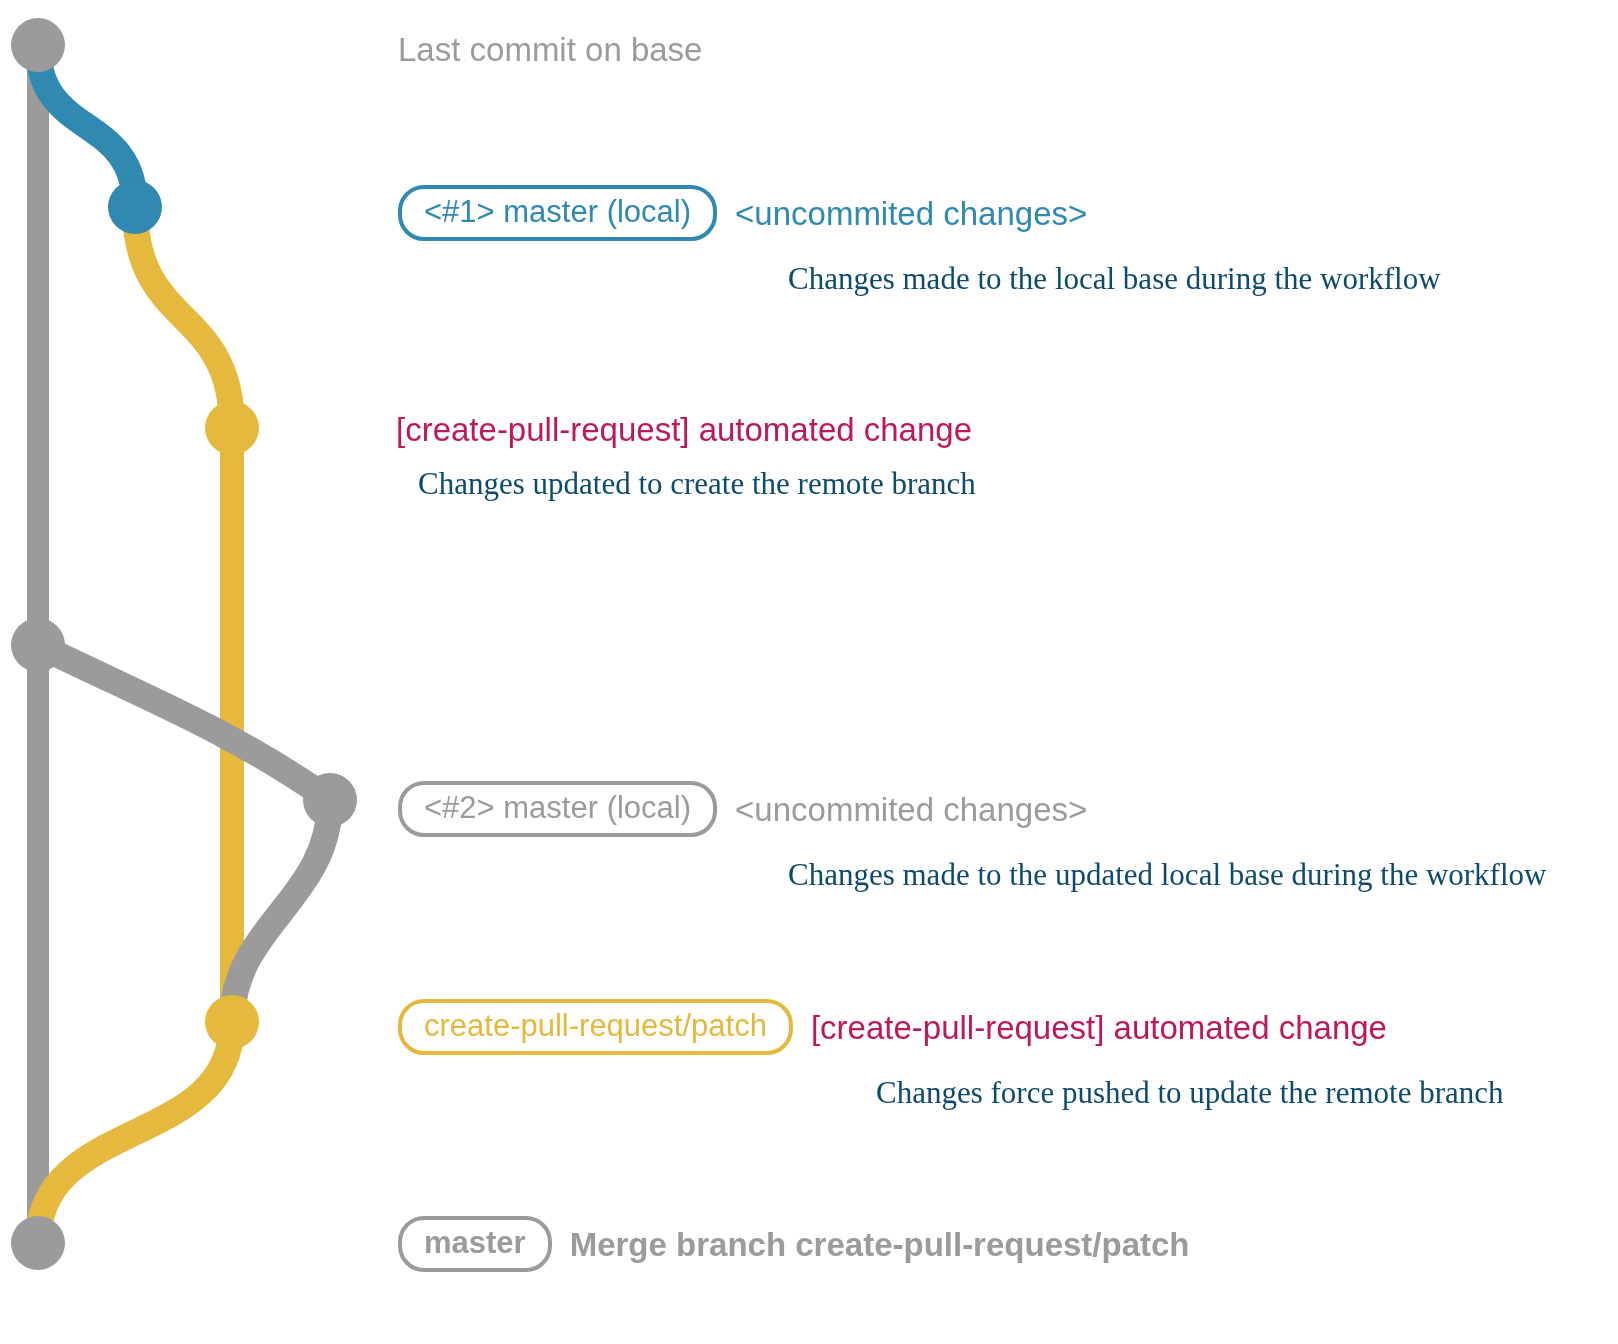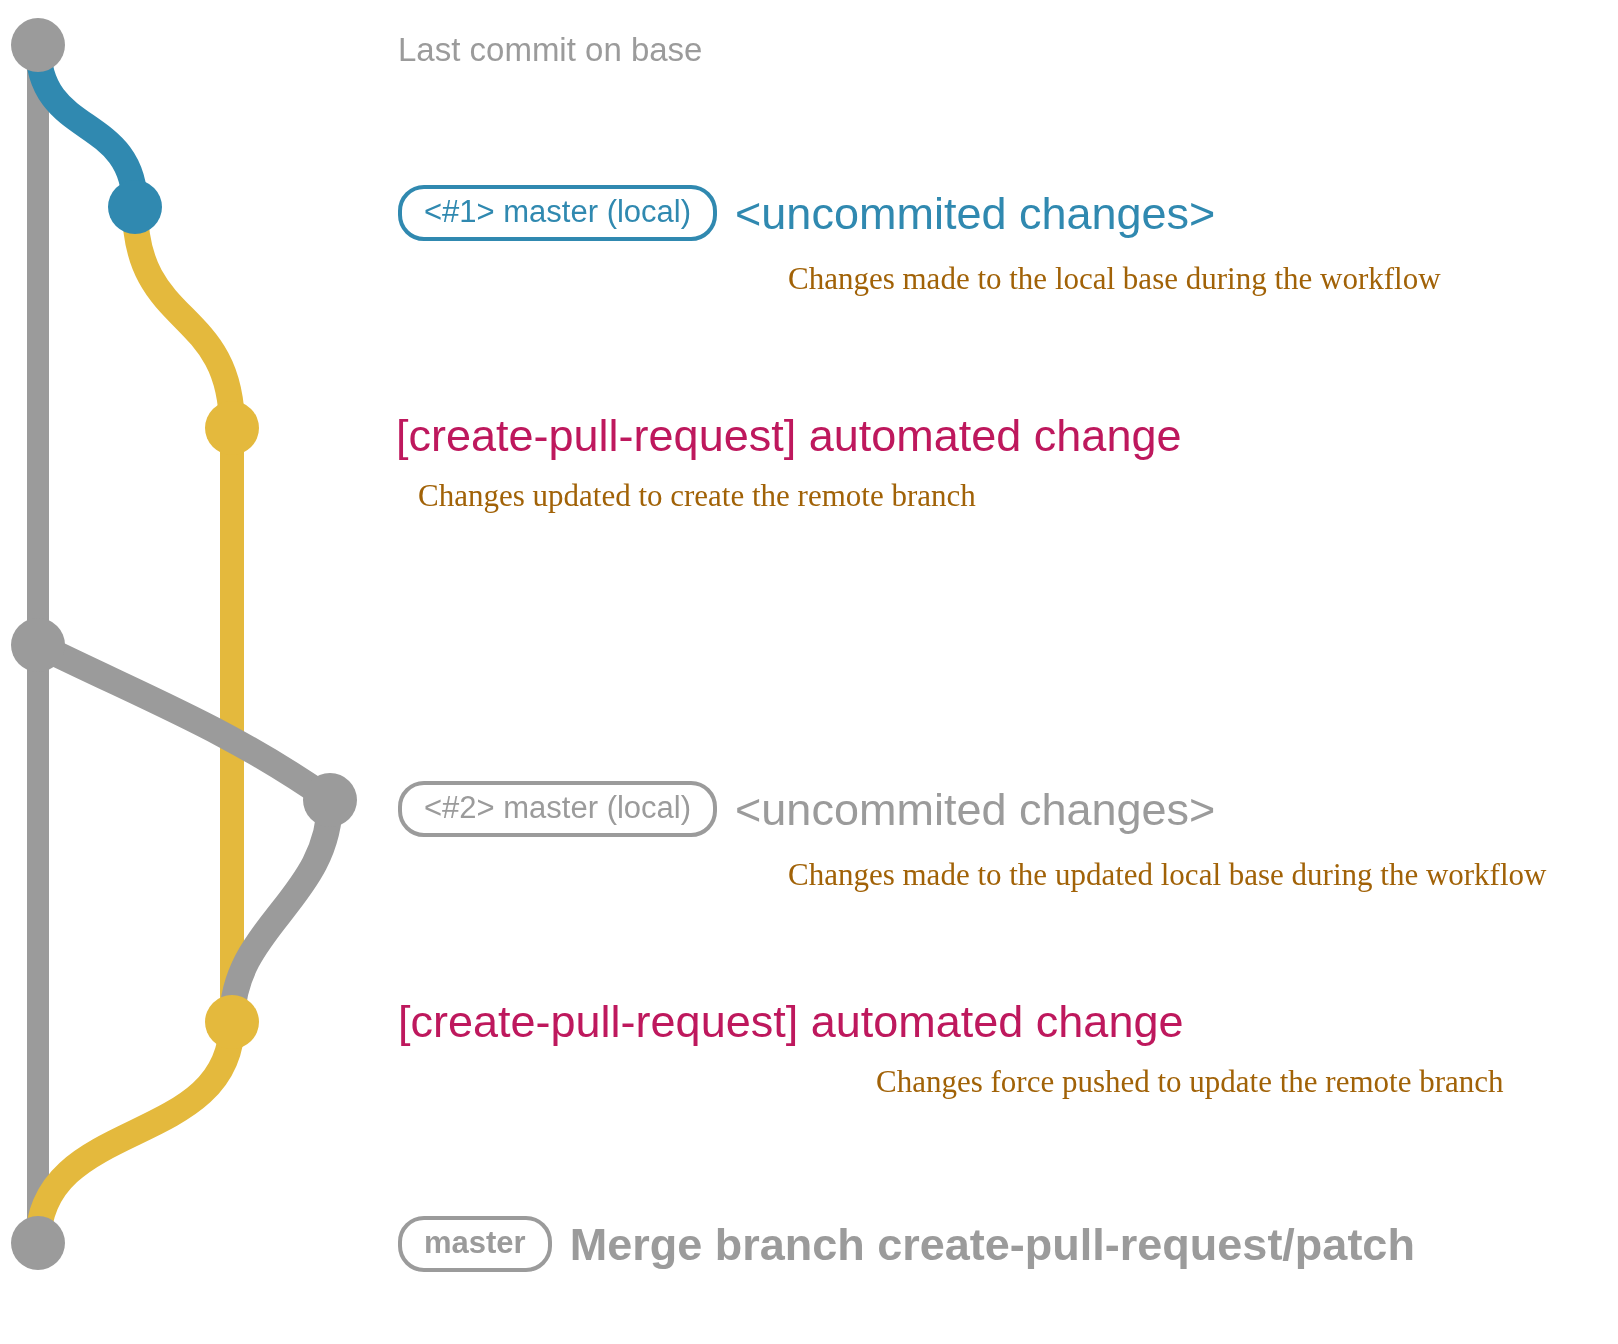--- a/index.html
+++ b/index.html
@@ -56,36 +56,36 @@
     line-height: 1;
     color: #9b9b9b;
     background: transparent;
     white-space: nowrap;
   }
   .badge.blue { border-color: #3089b0; color: #3089b0; }
   .badge.yellow { border-color: #e4b93d; color: #e4b93d; }
   .badge.gray { border-color: #9b9b9b; color: #9b9b9b; }
 
   .commit-msg {
-    font-size: 45px;
+    font-size: 33px;
     line-height: 1;
     white-space: nowrap;
     color: #9b9b9b;
   }
   .commit-msg.blue { color: #3089b0; }
   .commit-msg.yellow { color: #be185d; }
   .commit-msg.gray { color: #9b9b9b; }
 
   .badge + .commit-msg { margin-left: 18px; }
 
   .desc {
     font-family: "Liberation Serif", serif;
     font-size: 31px;
     line-height: 1;
-    color: #a16207;
+    color: #0c4a6e;
     white-space: nowrap;
     margin-top: 22px;
   }
 
   .plain-title {
     font-size: 33px;
     line-height: 1;
     color: #9b9b9b;
     white-space: nowrap;
   }
@@ -149,20 +149,21 @@
   <div class="row" style="left:398px; top:781px;">
     <div class="row-head">
       <span class="badge gray">&lt;#2&gt; master (local)</span>
       <span class="commit-msg gray">&lt;uncommited changes&gt;</span>
     </div>
     <div class="desc" style="margin-left:390px;">Changes made to the updated local base during the workflow</div>
   </div>
 
   <div class="row" style="left:398px; top:999px;">
     <div class="row-head">
+      <span class="badge yellow">create-pull-request/patch</span>
       <span class="commit-msg yellow">[create-pull-request] automated change</span>
     </div>
     <div class="desc" style="margin-left:478px;">Changes force pushed to update the remote branch</div>
   </div>
 
   <div class="row" style="left:398px; top:1216px;font-weight:bold;">
     <div class="row-head">
       <span class="badge gray">master</span>
       <span class="commit-msg gray">Merge branch create-pull-request/patch</span>
     </div>

